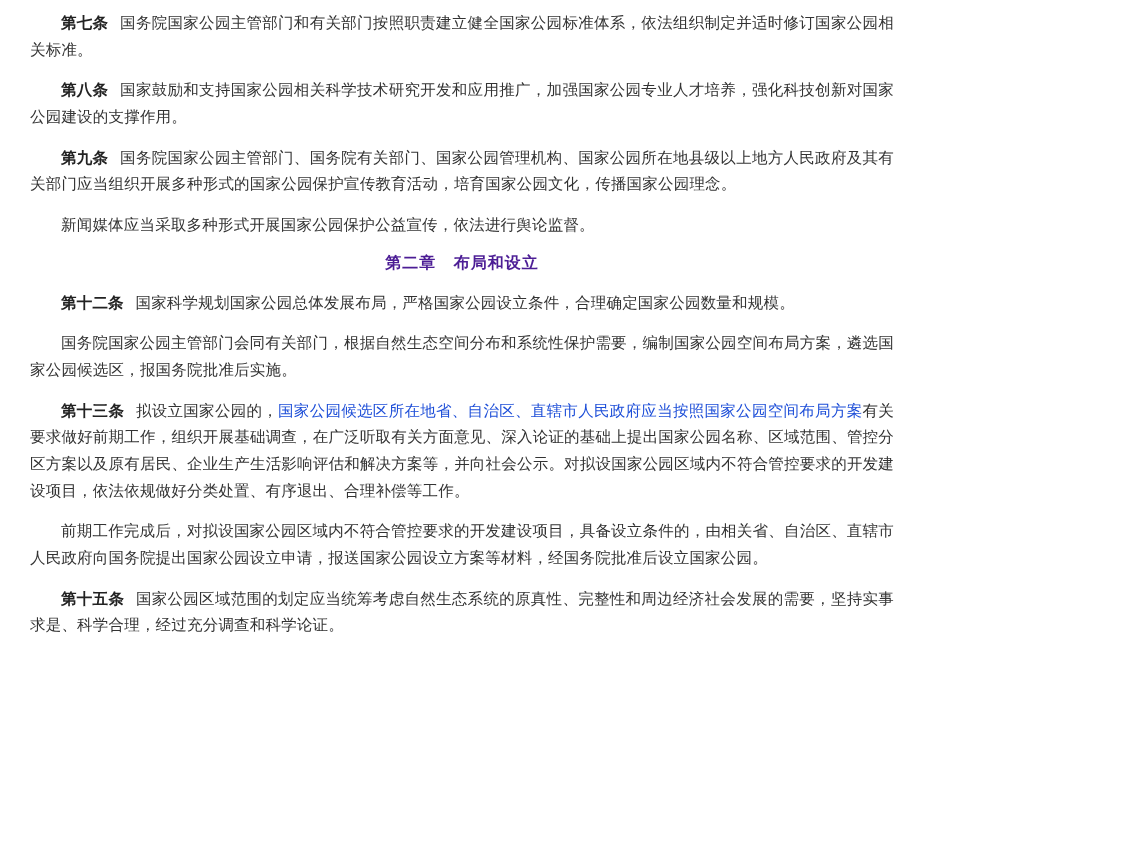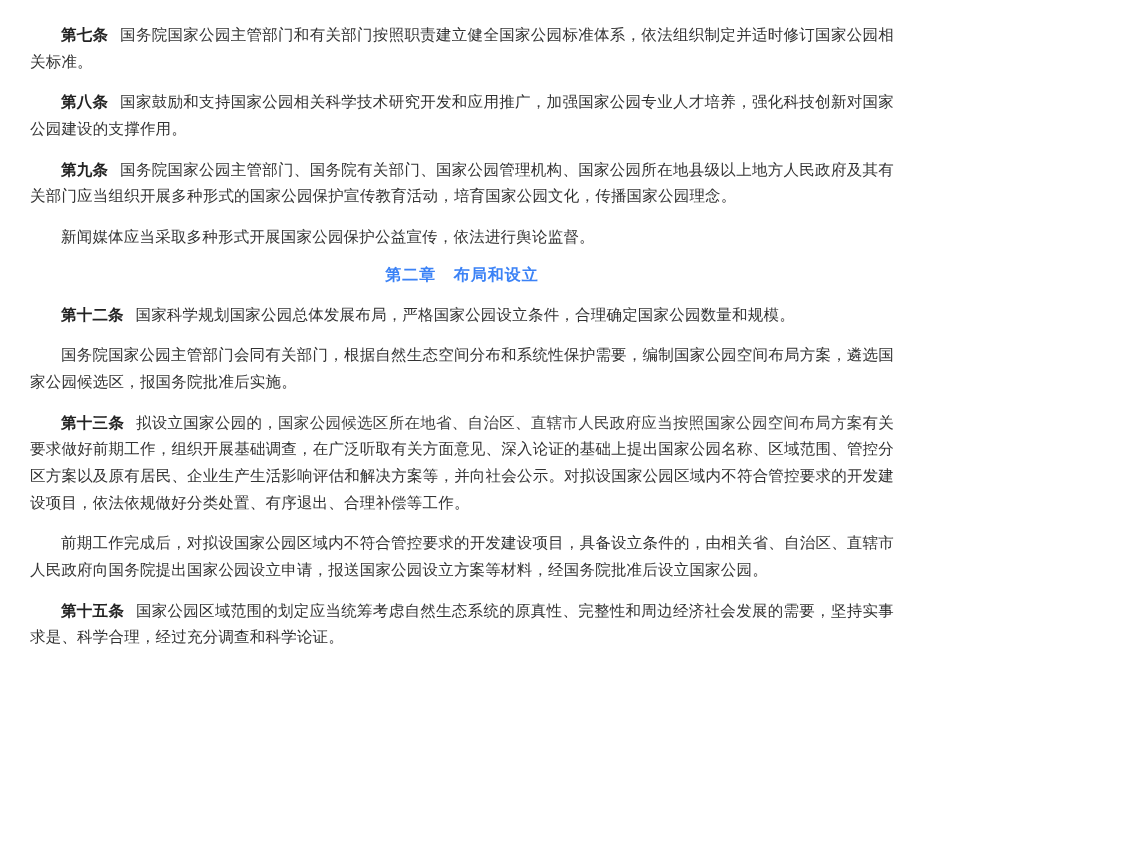--- a/index.html
+++ b/index.html
@@ -9,21 +9,21 @@
   }
   body {
     width: 1127px;
     min-height: 852px;
     font-family: "Liberation Serif", "DejaVu Serif", serif;
     color: #333333;
   }
   .page {
     width: 924px;
     box-sizing: border-box;
-    padding: 16px 30px;
+    padding: 4px 30px;
   }
   .para {
     font-size: 15.5px;
     line-height: 1.72;
     text-align: justify;
     margin: 0 0 14px 0;
     letter-spacing: 0.2px;
     color: #333333;
   }
   .para.indent {
@@ -34,30 +34,30 @@
     color: #222222;
   }
   .label-gap {
     display: inline-block;
     width: 0.75em;
   }
   .chapter-title {
     font-size: 16px;
     font-weight: bold;
     text-align: center;
-    color: #3b82f6;
+    color: #4c1d95;
     margin: 6px 0 16px 0;
     letter-spacing: 1px;
   }
   .chapter-title .ct-gap {
     display: inline-block;
     width: 1.1em;
   }
   .muted {
-    color: #404040;
+    color: #1d4ed8;
   }
   .spacer-top { height: 6px; }
 </style>
 </head>
 <body>
 
 <div class="page">
   <div class="spacer-top"></div>
 
   <p class="para indent">

